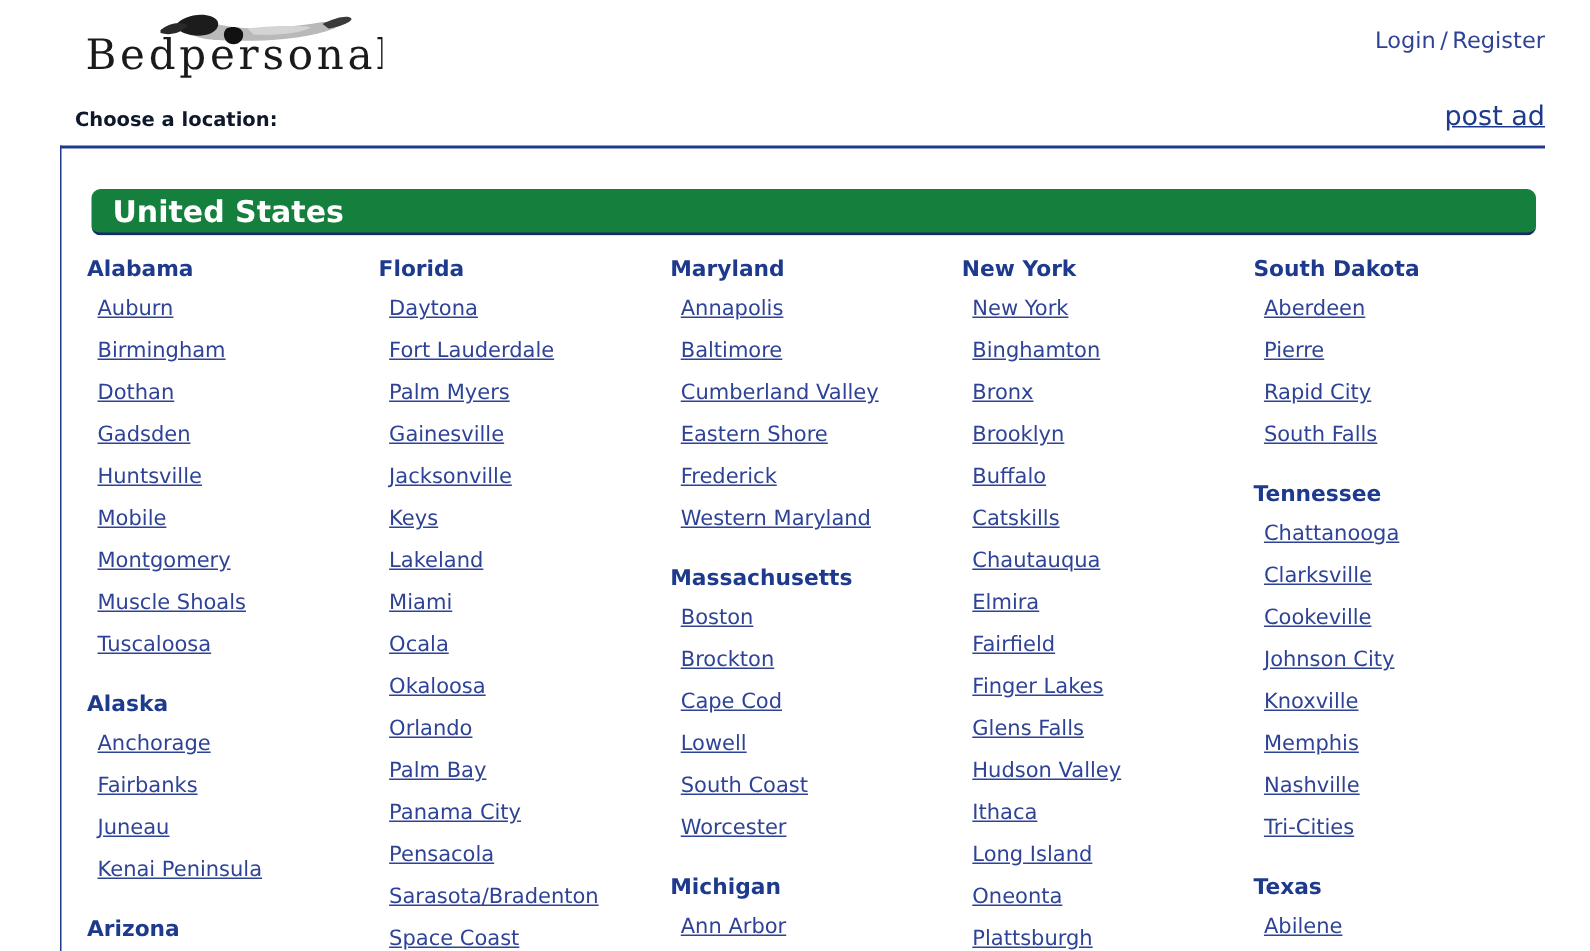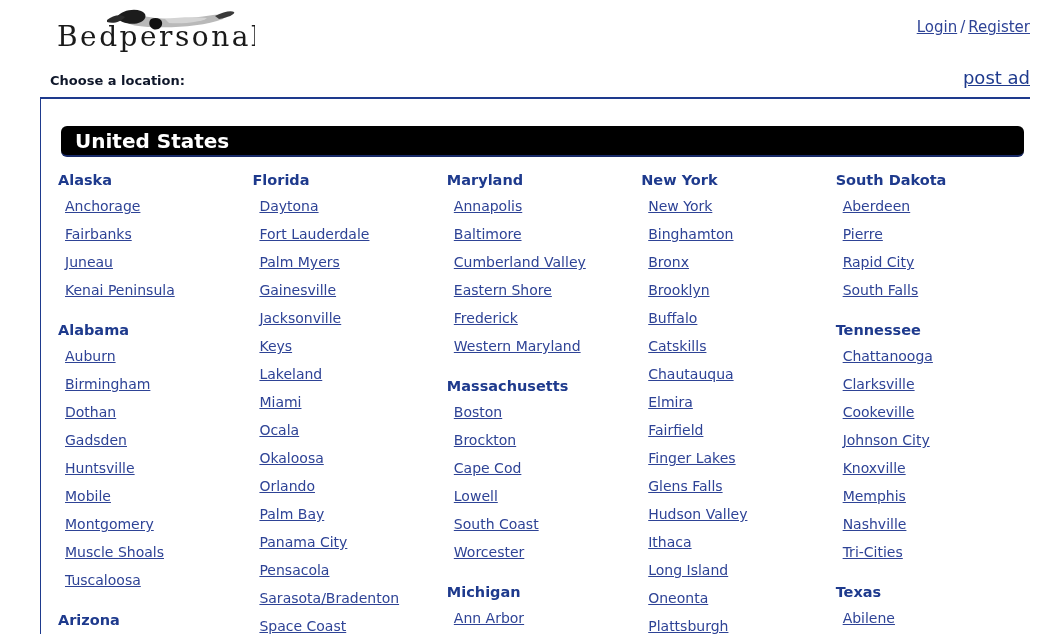--- a/index.html
+++ b/index.html
@@ -24,21 +24,20 @@
   }
   .auth-links {
     position: absolute;
     right: 30px; top: 18px;
     font-size: 15px;
     color: #2e4396;
     white-space: nowrap;
   }
   .auth-links a {
     color: #2e4396;
-    text-decoration: underline;
   }
   .auth-sep { text-decoration: none; color: #2e4396; padding: 0 3px; }
 
   
   .loc-row {
     position: relative;
     height: 35px;
     width: 100%;
   }
   .choose-label {
@@ -64,21 +63,21 @@
     height: 537px;
     border-top: 2px solid #1e3a8d;
     border-left: 1px solid #1e3a8d;
     padding-top: 27px;
   }
   .banner {
     margin-left: 20px;
     width: 963px;
     height: 31px;
     line-height: 31px;
-    background: #000000;
+    background: #15803d;
     border-bottom: 2px solid #182a68;
     border-radius: 6px;
     color: #ffffff;
     font-size: 20px;
     font-weight: bold;
     padding-left: 14px;
   }
 
   
   .columns {
@@ -129,37 +128,37 @@
 <div class="loc-row">
   <span class="choose-label">Choose a location:</span>
   <a class="post-ad">post ad</a>
 </div>
 
 <div class="content">
   <div class="banner">United States</div>
   <div class="columns">
       <div class="col">
         <div class="state-group">
-          <div class="state-header">Alaska</div>
-          <a class="city-item">Anchorage</a>
-          <a class="city-item">Fairbanks</a>
-          <a class="city-item">Juneau</a>
-          <a class="city-item">Kenai Peninsula</a>
-        </div>
-        <div class="state-group">
           <div class="state-header">Alabama</div>
           <a class="city-item">Auburn</a>
           <a class="city-item">Birmingham</a>
           <a class="city-item">Dothan</a>
           <a class="city-item">Gadsden</a>
           <a class="city-item">Huntsville</a>
           <a class="city-item">Mobile</a>
           <a class="city-item">Montgomery</a>
           <a class="city-item">Muscle Shoals</a>
           <a class="city-item">Tuscaloosa</a>
+        </div>
+        <div class="state-group">
+          <div class="state-header">Alaska</div>
+          <a class="city-item">Anchorage</a>
+          <a class="city-item">Fairbanks</a>
+          <a class="city-item">Juneau</a>
+          <a class="city-item">Kenai Peninsula</a>
         </div>
         <div class="state-group">
           <div class="state-header">Arizona</div>
           <a class="city-item">Flagstaff/Sedona</a>
         </div>
       </div>
       <div class="col">
         <div class="state-group">
           <div class="state-header">Florida</div>
           <a class="city-item">Daytona</a>

